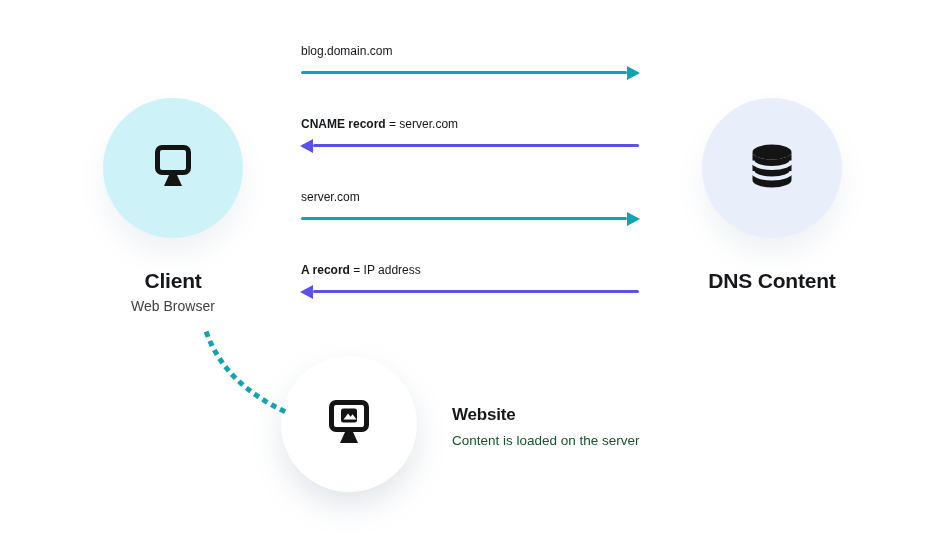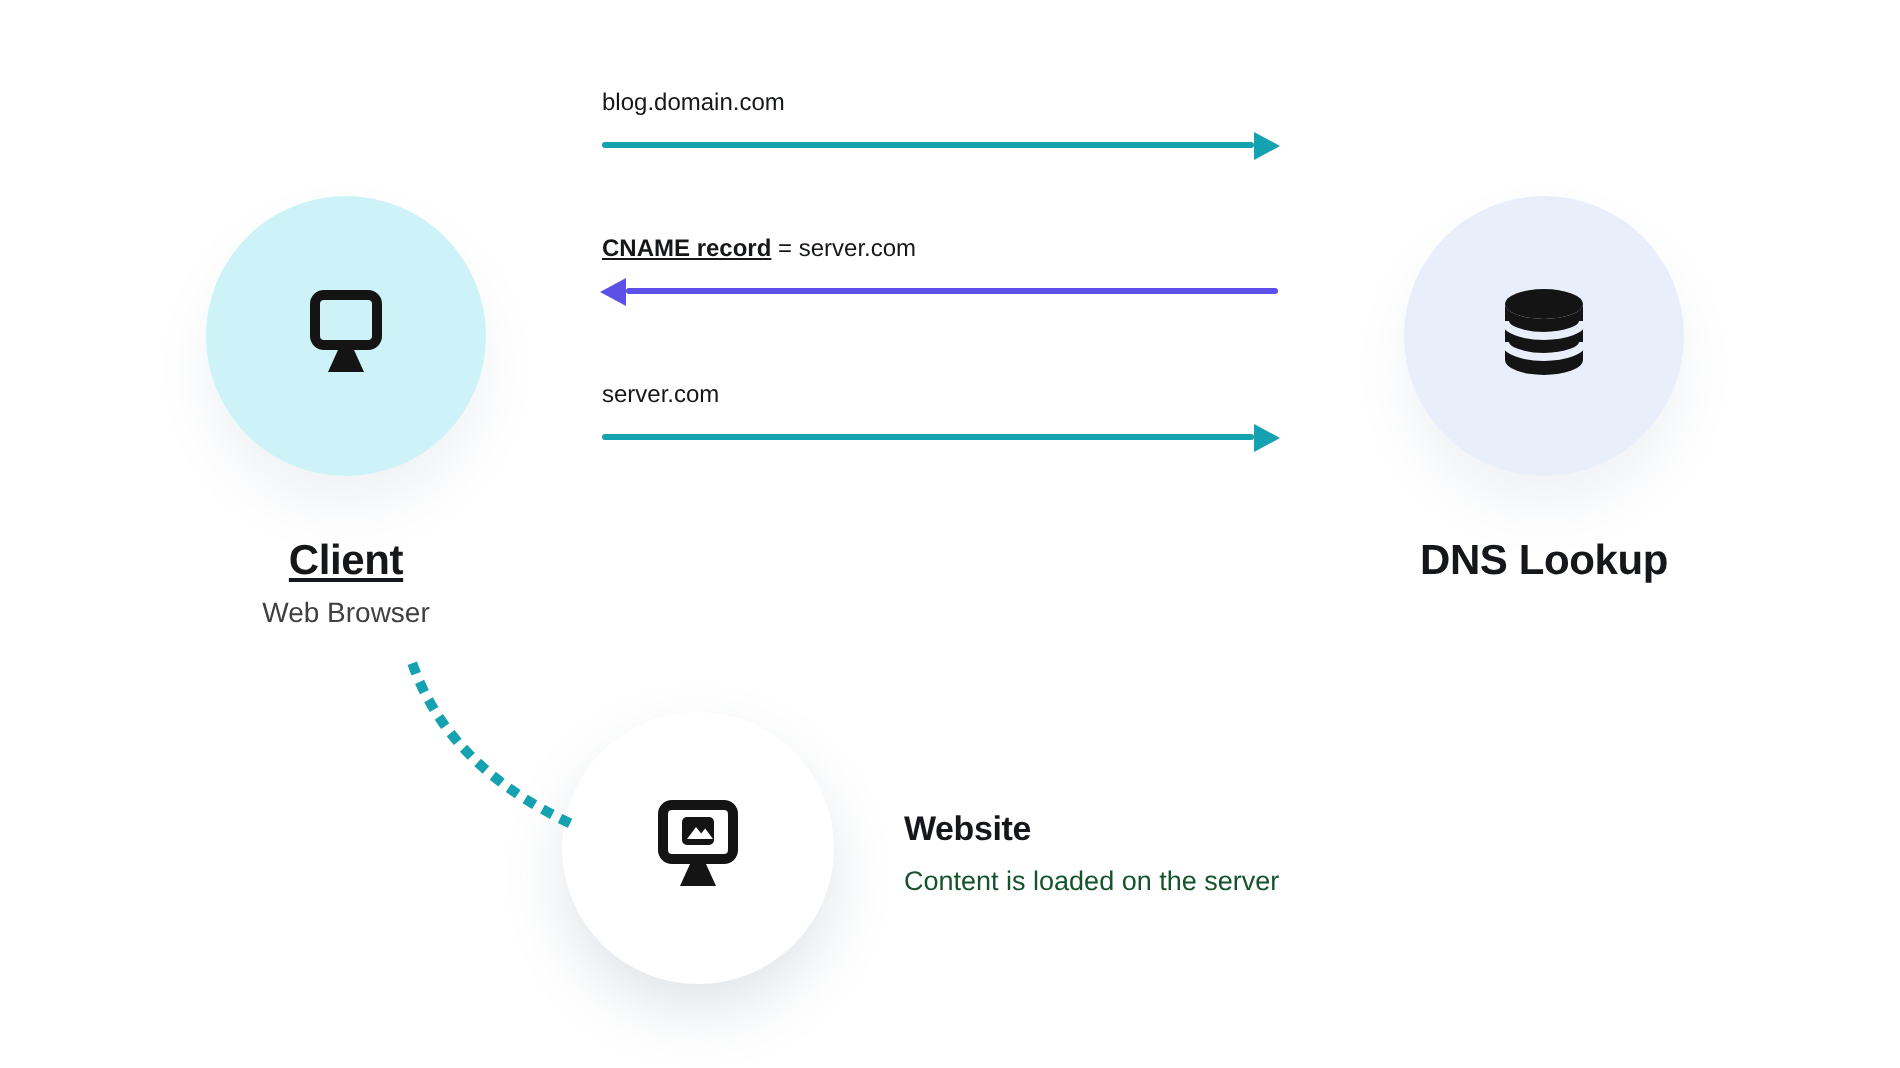--- a/index.html
+++ b/index.html
@@ -14,30 +14,30 @@
   }
   
   .circle{position:absolute;border-radius:50%;display:flex;align-items:center;justify-content:center;}
   .client-circle{left:103px;top:98px;width:140px;height:140px;background:var(--client_circle);
     box-shadow:0 16px 26px rgba(110,128,155,.10);}
   .dns-circle{left:702px;top:98px;width:140px;height:140px;background:var(--dns_circle);
     box-shadow:0 16px 26px rgba(110,128,155,.10);}
   .website-circle{left:281px;top:356px;width:136px;height:136px;background:var(--website_circle);
     box-shadow:0 14px 30px rgba(112,128,150,.20);}
   .node-title{position:absolute;font-weight:700;font-size:21px;line-height:26px;letter-spacing:-.2px;text-align:center;}
-  .client-title{left:73px;top:268px;width:200px;text-decoration:underline;}
+  .client-title{left:73px;top:268px;width:200px;}
   .client-sub{position:absolute;left:73px;top:297px;width:200px;font-size:14px;line-height:18px;text-align:center;color:#404040;}
   .dns-title{left:662px;top:268px;width:220px;}
   .website-title{position:absolute;left:452px;top:402px;font-weight:700;font-size:17px;line-height:26px;letter-spacing:-.2px;}
   .website-sub{position:absolute;left:452px;top:432px;font-size:13.5px;line-height:17px;color:#14532d;}
   
   .flow-row{position:absolute;left:301px;width:338px;height:40px;}
   .row-1{top:40px}.row-2{top:113px}.row-3{top:186px}.row-4{top:259px}
   .flow-label{position:absolute;left:0;right:0;top:0;text-align:left;font-size:12px;line-height:23px;white-space:pre;}
-  .flow-label b{font-weight:700;text-decoration:underline;}
+  .flow-label b{font-weight:700;}
   .shaft{position:absolute;top:31px;height:3px;border-radius:2px;background:var(--c);}
   .dir-right .shaft{left:0;right:12px;}
   .dir-left  .shaft{left:12px;right:0;}
   .head{position:absolute;top:25.5px;width:0;height:0;border-top:7px solid transparent;border-bottom:7px solid transparent;}
   .dir-right .head{right:-1px;border-left:13px solid var(--c);}
   .dir-left  .head{left:-1px;border-right:13px solid var(--c);}
   .teal{--c:var(--teal);} .purple{--c:var(--purple);}
   
   .overlay{position:absolute;left:0;top:0;width:950px;height:534px;pointer-events:none;}
   .dotted-path{stroke:var(--teal);stroke-width:5;fill:none;stroke-dasharray:.6 9.4;stroke-linecap:square;}
@@ -64,21 +64,21 @@
   <div class="circle dns-circle">
     <span>
       <svg width="42" height="46" viewBox="0 0 42 46">
         <ellipse class="ink" cx="21" cy="9" rx="19.5" ry="7.5"></ellipse>
         <path class="ink" d="M1.5 9 L1.5 37 A19.5 7.5 0 0 0 40.5 37 L40.5 9 A19.5 7.5 0 0 1 1.5 9 Z"></path>
         <path class="db-gap" d="M1.5 17.5 A19.5 7.5 0 0 0 40.5 17.5"></path>
         <path class="db-gap" d="M1.5 28 A19.5 7.5 0 0 0 40.5 28"></path>
       </svg>
     </span>
   </div>
-  <div class="node-title dns-title">DNS Lookup</div>
+  <div class="node-title dns-title">DNS Content</div>
 
   <div class="circle website-circle">
     <span>
       <svg width="40" height="46" viewBox="0 0 40 46">
         <rect class="ink-stroke" x="2.5" y="3.5" width="35" height="27" rx="4.5"></rect>
         <rect class="ink" x="12" y="9.5" width="16" height="14" rx="2.5"></rect>
         <path d="M14.5 20.5 l4.5 -6 2.6 3.2 2 -2.4 3.9 5.2 z" fill="#ffffff"></path>
         <path class="ink" d="M16 33 h8 l5 11 h-18 z"></path>
       </svg>
     </span>
@@ -97,18 +97,23 @@
     <div class="shaft"></div>
     <div class="head"></div>
   </div>
 
   <div class="flow-row row-3 dir-right teal">
     <div class="flow-label"><b></b><span>server.com</span></div>
     <div class="shaft"></div>
     <div class="head"></div>
   </div>
 
+  <div class="flow-row row-4 dir-left purple">
+    <div class="flow-label"><b>A record</b><span> = IP address</span></div>
+    <div class="shaft"></div>
+    <div class="head"></div>
+  </div>
 
   <svg class="overlay" viewBox="0 0 950 534">
     <path class="dotted-path" d="M207 334 Q 226 385 288 413"></path>
   </svg>
 
 </div>
 
 </body></html>

